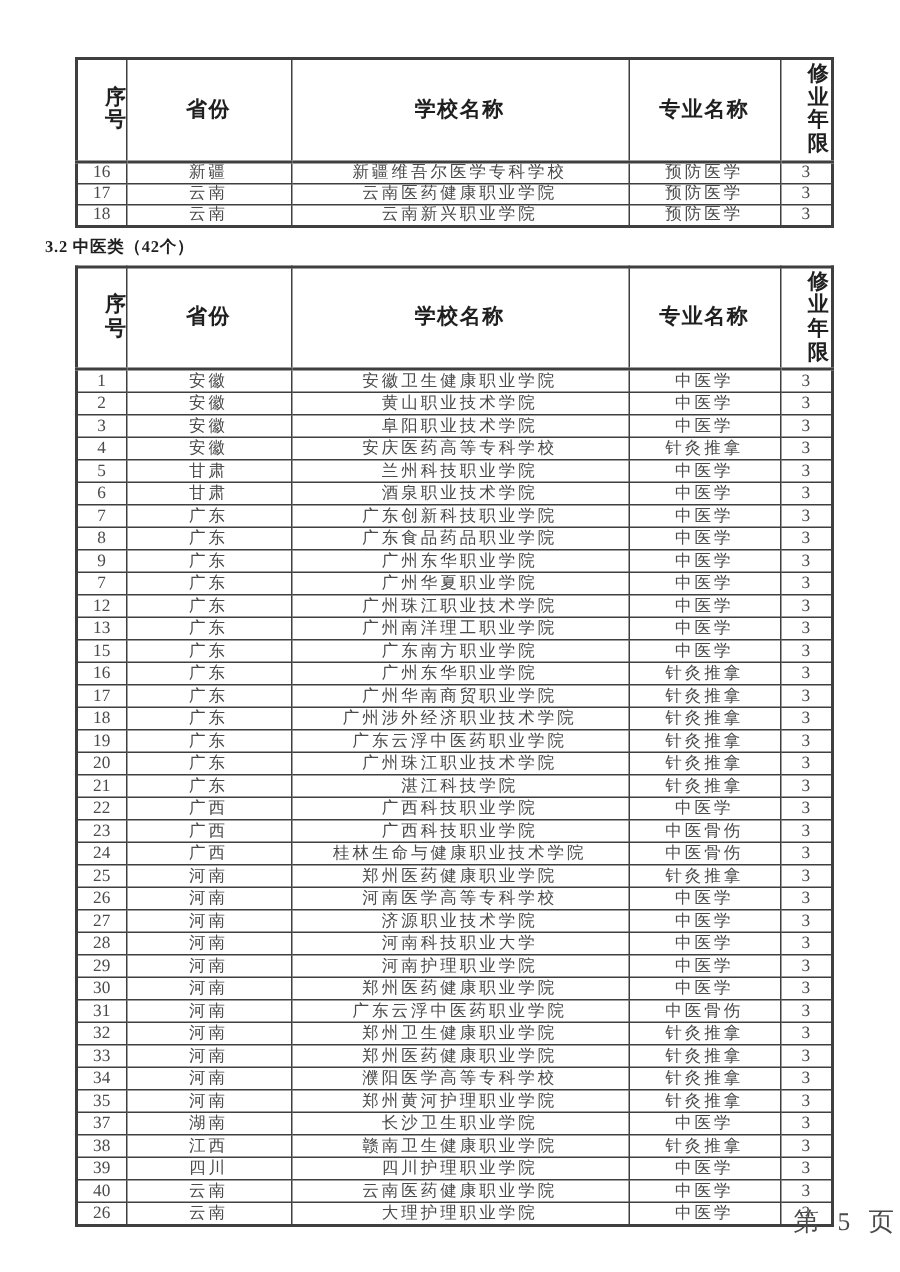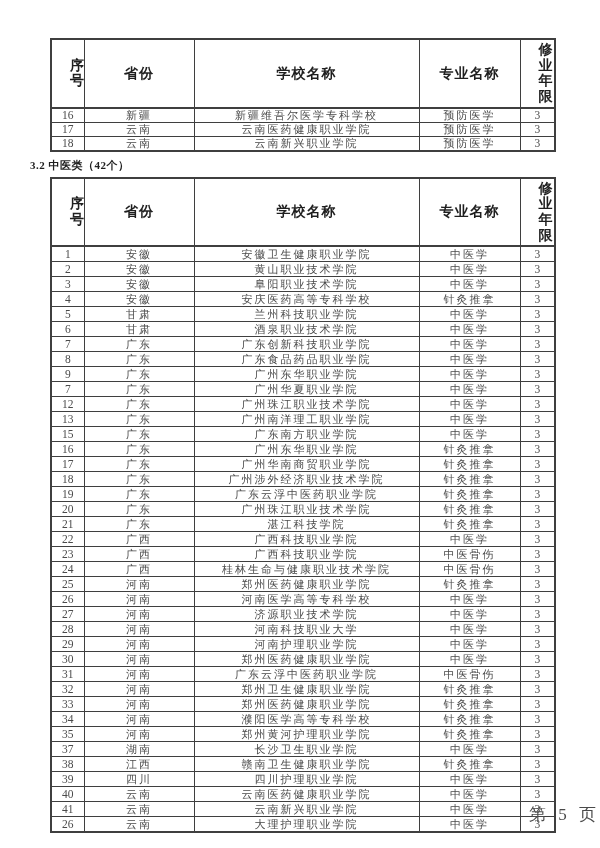--- a/index.html
+++ b/index.html
@@ -401,27 +401,20 @@
           <td>3</td>
         </tr>
         <tr>
           <td>40</td>
           <td>云南</td>
           <td>云南医药健康职业学院</td>
           <td>中医学</td>
           <td>3</td>
         </tr>
         <tr>
-          <td>41</td>
-          <td>云南</td>
-          <td>云南新兴职业学院</td>
-          <td>中医学</td>
-          <td>3</td>
-        </tr>
-        <tr>
           <td>26</td>
           <td>云南</td>
           <td>大理护理职业学院</td>
           <td>中医学</td>
           <td>3</td>
         </tr>
       </tbody>
   </table>
 
   <div class="page-footer">第 5 页</div>

